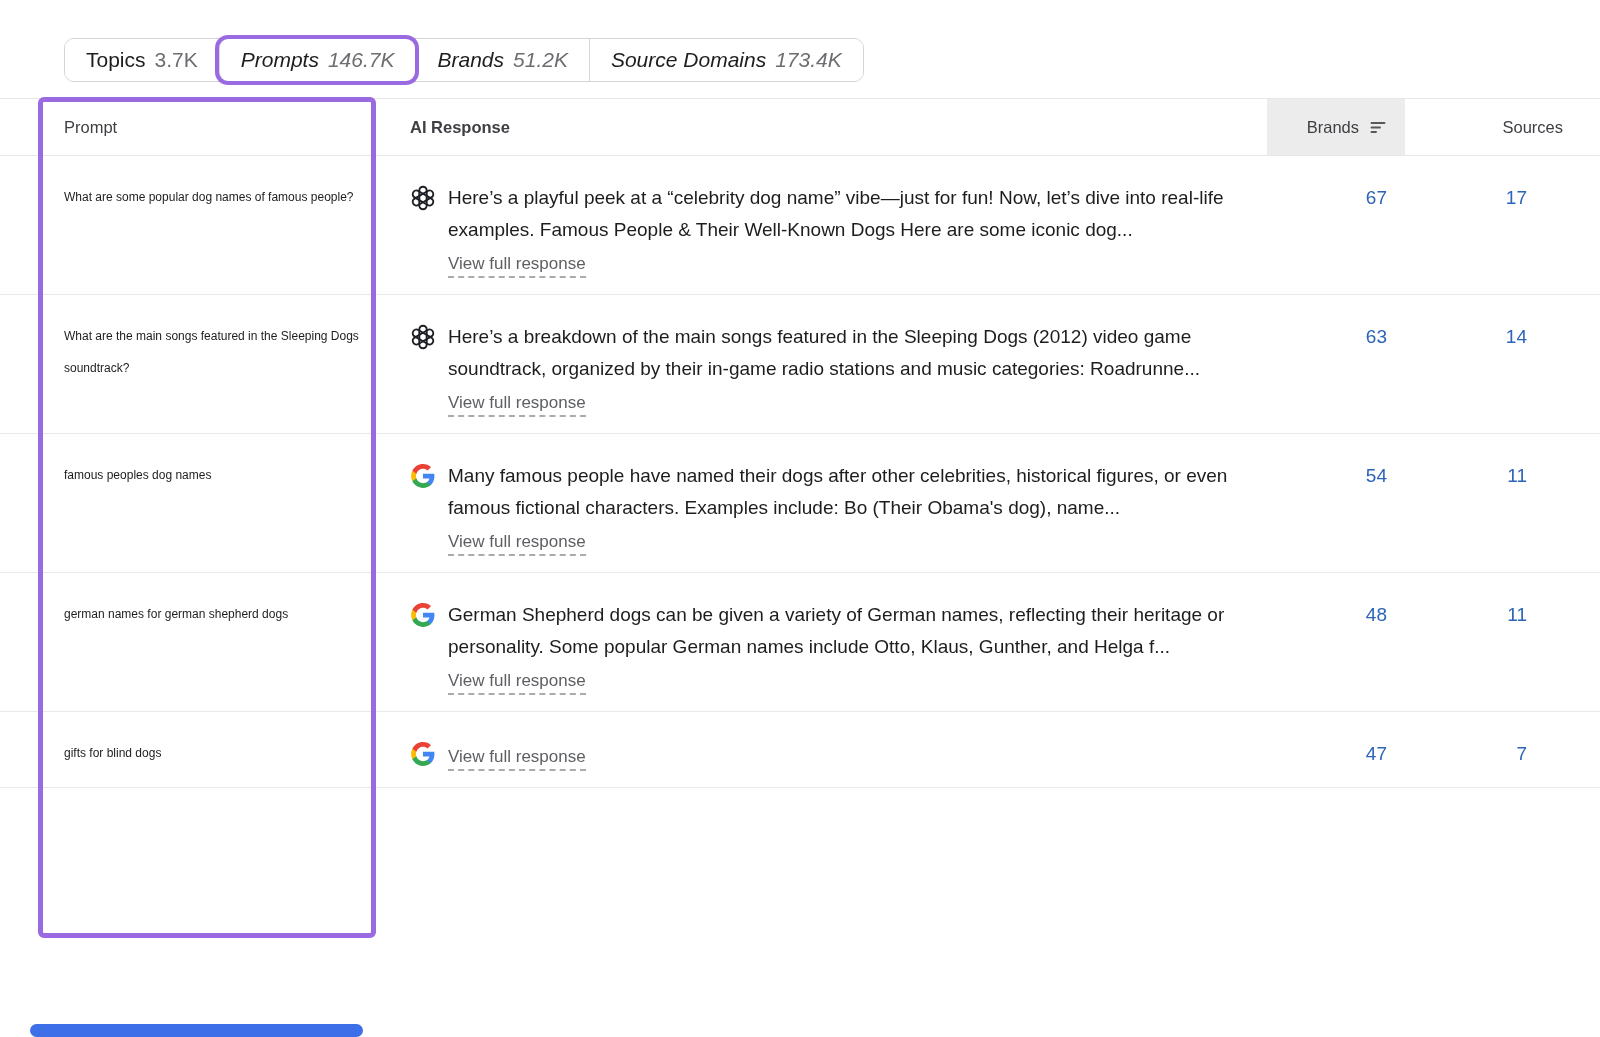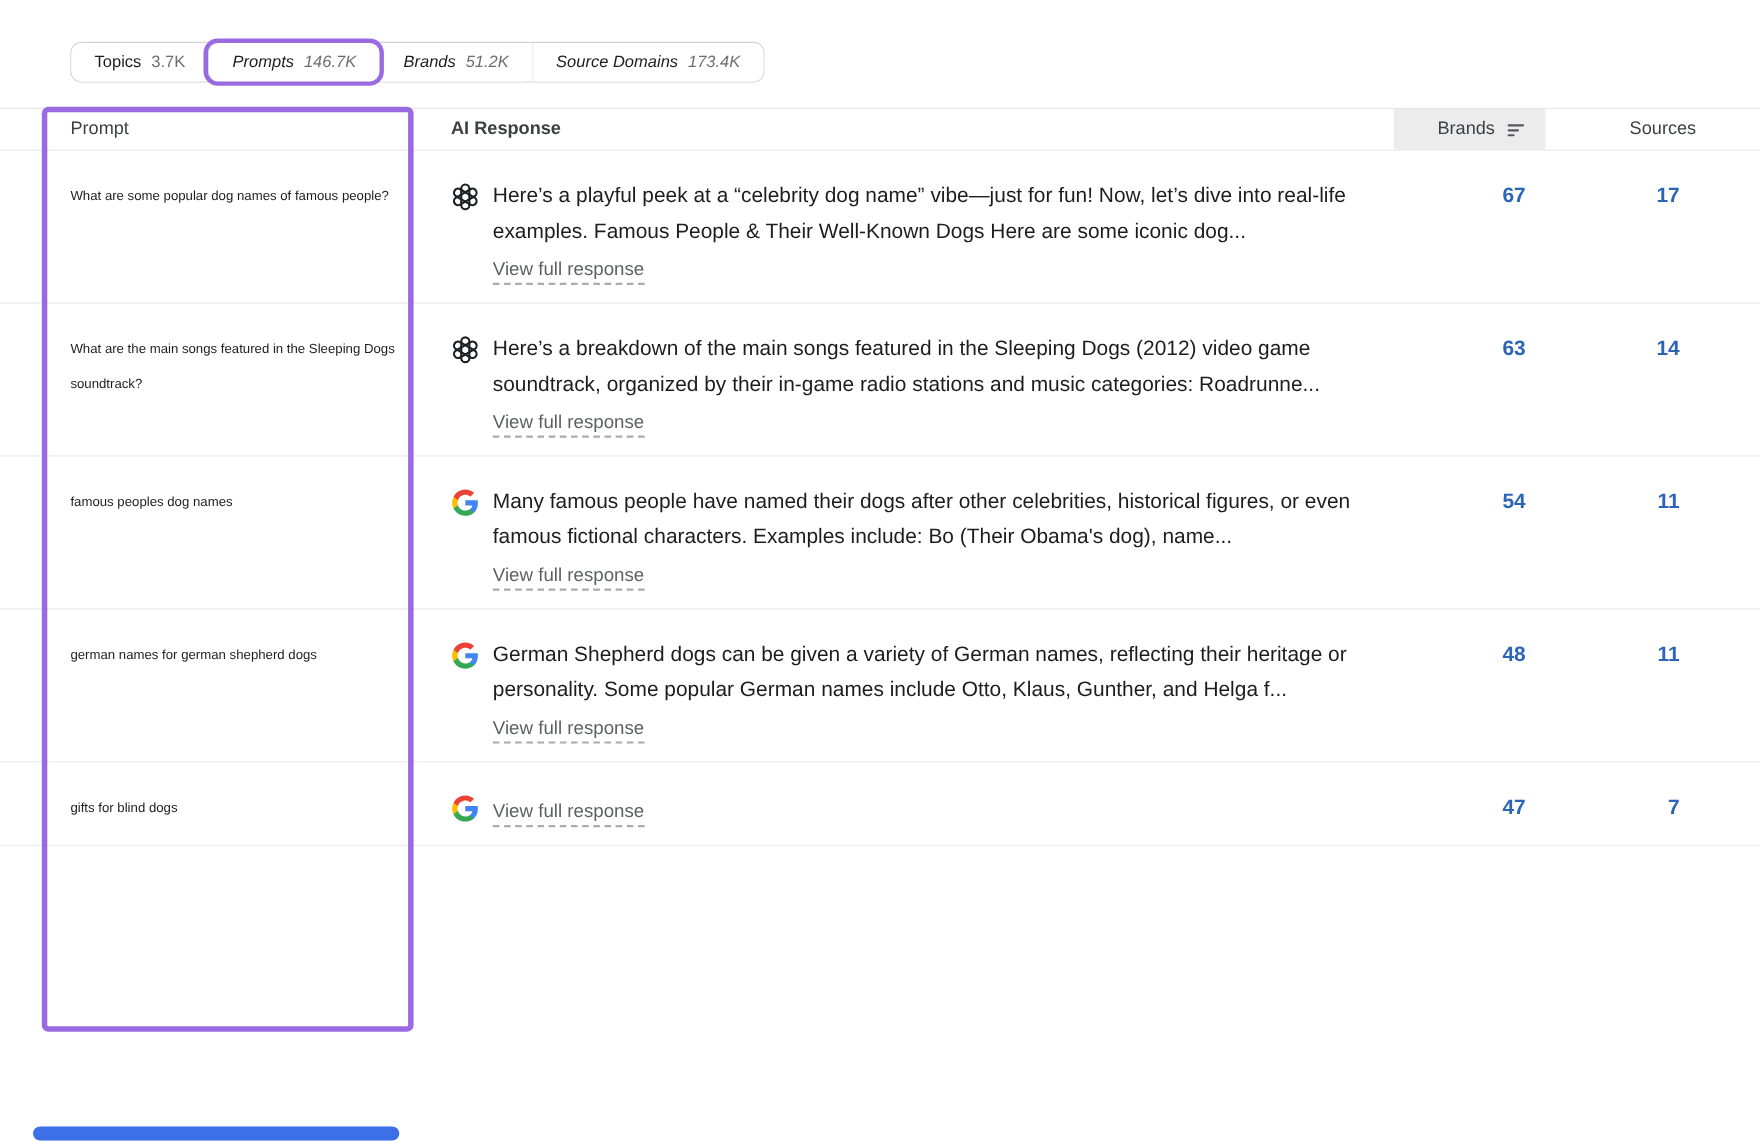--- a/index.html
+++ b/index.html
@@ -3,48 +3,48 @@
 <meta charset="utf-8">
 <style>
   * { margin:0; padding:0; box-sizing:border-box; }
   html,body { width:1600px; height:1037px; overflow:hidden; background:#ffffff;
     font-family:"Liberation Sans", sans-serif; color:#1d1d1f; position:relative; }
 
   
   .tabbar-wrap { margin:38px 0 0 64px; height:60px; position:relative; z-index:3; }
   .tabbar { display:inline-flex; align-items:stretch; border:1px solid #d4d4d4;
     border-radius:10px; background:#fff; }
-  .tab { display:flex; align-items:flex-end; gap:9px; padding:9px 21px; font-size:15px;
+  .tab { display:flex; align-items:flex-end; gap:9px; padding:9px 21px; font-size:21px;
     cursor:pointer; background:#fff; border-radius:9px; white-space:nowrap; }
   .tab + .tab { border-left:1px solid #d9d9d9; border-top-left-radius:0; border-bottom-left-radius:0;font-style:italic; }
   .tab .t-label { color:#1d1d1f; }
   .tab .t-count { color:#6e6e72; }
   .tab.active { position:relative; z-index:2; box-shadow:0 0 0 4px #9a6be0; border-radius:9px; }
 
   
   .grid-row { display:grid; grid-template-columns:64px 312px 34px 857px 138px 195px; }
-  .thead { height:39px; border-top:1px solid #e7e7e7; border-bottom:1px solid #e7e7e7; align-items:stretch; }
+  .thead { height:58px; border-top:1px solid #e7e7e7; border-bottom:1px solid #e7e7e7; align-items:stretch; }
   .th { display:flex; align-items:center; font-size:16.5px; color:#3d3f43; }
   .th-prompt { grid-column:2; }
   .th-response { grid-column:4;font-weight:bold; }
   .th-brands { grid-column:5; background:#ececec; justify-content:flex-end; padding-right:18px; gap:10px; cursor:pointer; }
-  .th-sources { grid-column:6; justify-content:flex-end; padding-right:58px; cursor:pointer;text-align:right; }
+  .th-sources { grid-column:6; justify-content:flex-end; padding-right:37px; cursor:pointer;text-align:right; }
 
   .row { border-bottom:1px solid #e9e9e9; padding:26px 0 16px; }
   .c-prompt { grid-column:2; font-size:12px; line-height:31.5px; color:#1d1d1f; }
   .c-response { grid-column:4; display:flex; align-items:flex-start; }
   .engine-icon { flex:none; width:26px; height:26px; margin:3px 12px 0 0; display:inline-flex; }
   .engine-icon svg { width:26px; height:26px; }
   .resp-body { min-width:0; }
   .resp-text { font-size:19px; line-height:31.5px; color:#1d1d1f; max-width:822px; }
   .view-link { display:inline-block; margin-top:9px; font-size:17px; color:#5d5f63;
     text-decoration:none; border-bottom:2px dashed #ababab; padding-bottom:2px; cursor:pointer; }
   .c-brands { grid-column:5; text-align:right; padding-right:18px; }
   .c-sources { grid-column:6; text-align:right; padding-right:73px; }
-  .num-link { color:#2c64b8; font-size:19px; font-weight:700; text-decoration:none; cursor:pointer; line-height:31.5px; }
+  .num-link { color:#2c64b8; font-size:19px; font-weight:400; text-decoration:none; cursor:pointer; line-height:31.5px; }
 
   
   .prompt-col-highlight { position:absolute; left:38px; top:97px; width:338px; height:841px;
     border:5px solid #9a6be0; border-radius:6px; pointer-events:none; z-index:4; }
   .hscroll-thumb { position:absolute; left:30px; top:1024px; width:333px; height:13px;
     background:#3d6fe8; border-radius:7px; z-index:4; }
 
   .sort-icon { display:inline-flex; }
 </style>
 </head>

